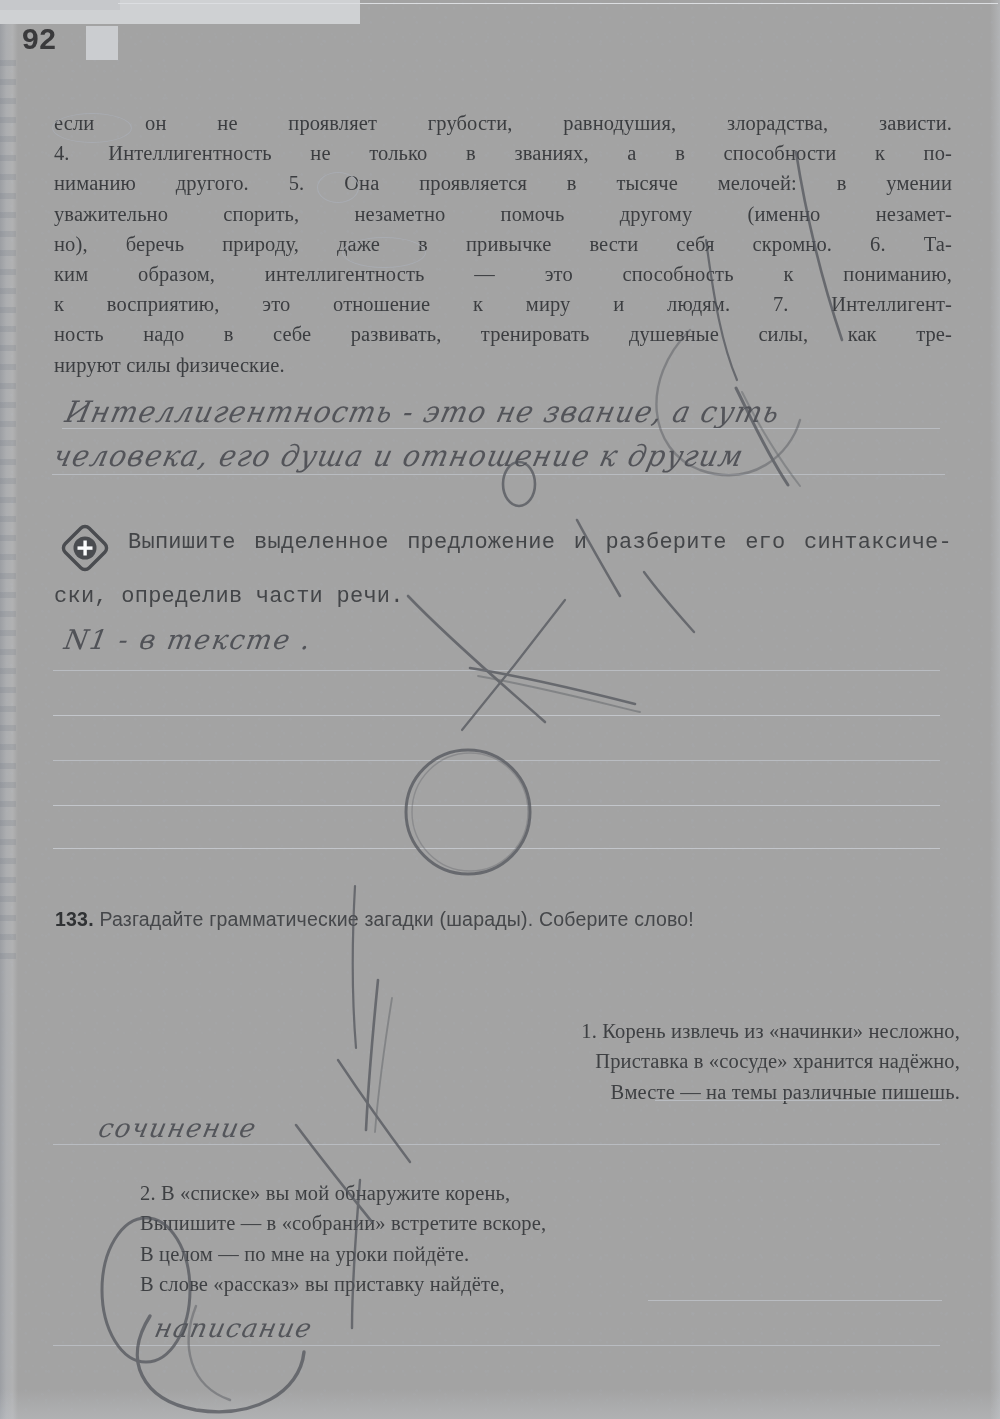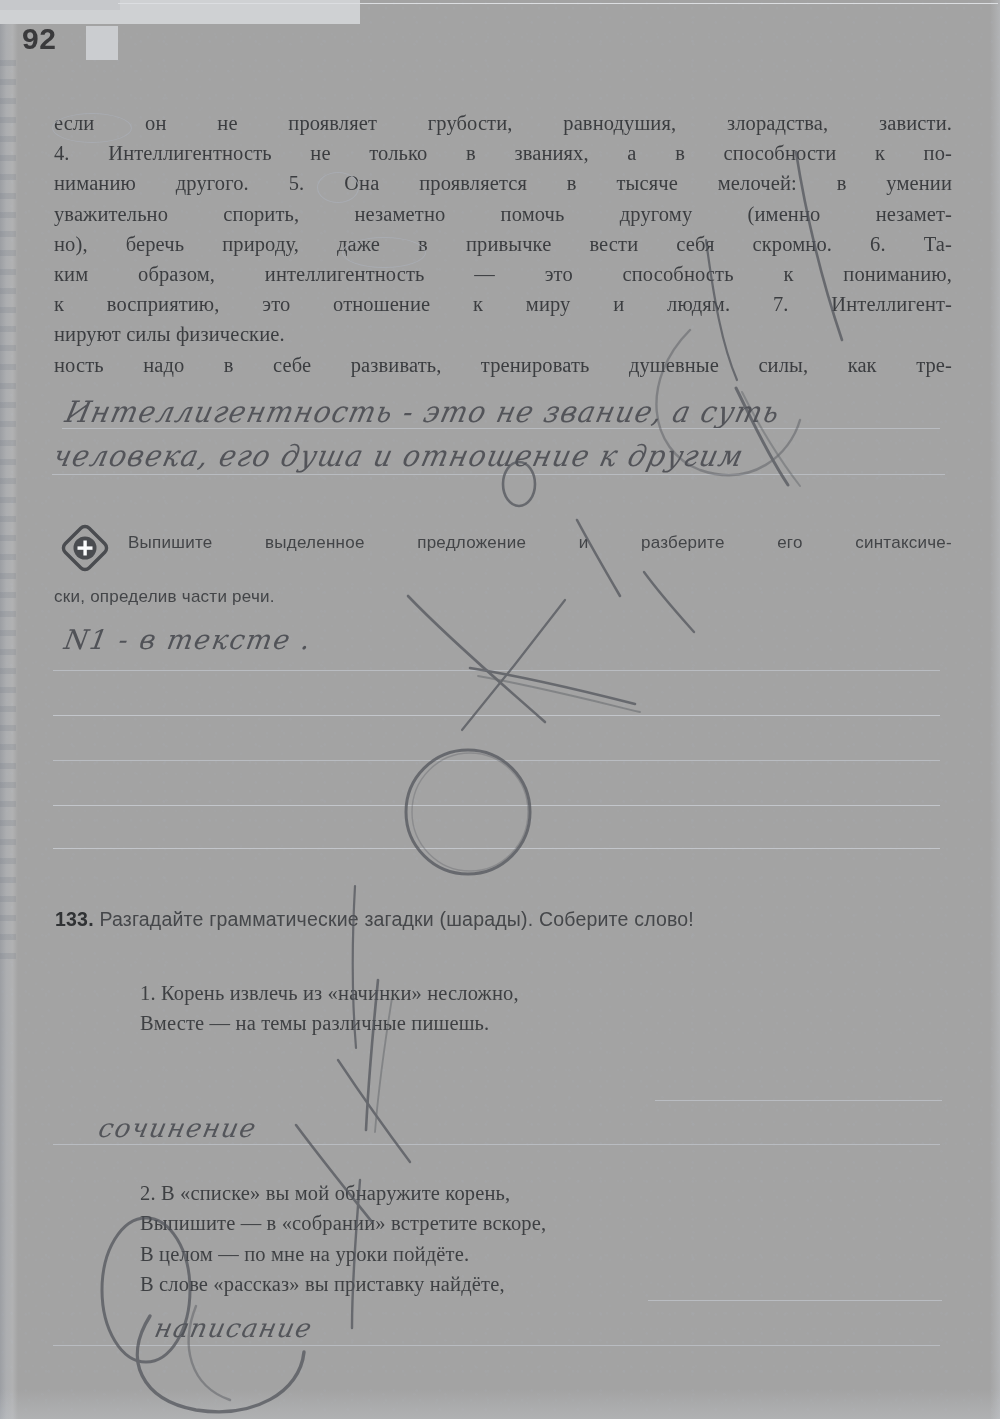--- a/index.html
+++ b/index.html
@@ -122,22 +122,22 @@
   
   .task-icon {
     position: absolute;
     left: 58px; top: 521px;
     width: 54px; height: 54px;
   }
   .instruction {
     position: absolute;
     left: 128px; top: 528px;
     width: 824px;
-    font-family: Liberation Sans, sans-serif;
-    font-size: 17px;
+    font-family: Liberation Mono, monospace;
+    font-size: 22px;
     line-height: 29px;
     color: #434548;
     letter-spacing: .25px;
   }
   .instruction .l1 {
     display: block;
     text-align: justify;
     text-align-last: justify;
   }
   .instruction .l2 {
@@ -172,21 +172,21 @@
     position: absolute;
     left: 140px;
     width: 820px;
     font-family: "Liberation Serif", serif;
     font-size: 20.5px;
     line-height: 30.4px;
     color: #3e4043;
     letter-spacing: .15px;
   }
   .riddle div { white-space: nowrap; }
-  .riddle-1 { top: 978px; }
+  .riddle-1 { top: 1016px; text-align: right; }
   .riddle-2 { top: 1178px; }
 
   
   .hand {
     position: absolute;
     font-family: "DejaVu Serif", serif;
     font-style: italic;
     color: #46484e;
     white-space: nowrap;
     pointer-events: none;
@@ -265,22 +265,22 @@
   <div class="gray-block"></div>
 
   <div class="para">
     <span class="ln just">если он не проявляет грубости, равнодушия, злорадства, зависти.</span>
     <span class="ln just">4. Интеллигентность не только в званиях, а в способности к по-</span>
     <span class="ln just">ниманию другого. 5. Она проявляется в тысяче мелочей: в умении</span>
     <span class="ln just">уважительно спорить, незаметно помочь другому (именно незамет-</span>
     <span class="ln just">но), беречь природу, даже в привычке вести себя скромно. 6. Та-</span>
     <span class="ln just">ким образом, интеллигентность — это способность к пониманию,</span>
     <span class="ln just">к восприятию, это отношение к миру и людям. 7. Интеллигент-</span>
+    <span class="ln just">ность надо в себе развивать, тренировать душевные силы, как тре-</span>
     <span class="ln">нируют силы физические.</span>
-    <span class="ln just">ность надо в себе развивать, тренировать душевные силы, как тре-</span>
   </div>
 
   <div class="circled" style="left:52px; top:113px; width:78px; height:28px;"></div>
   <div class="circled" style="left:317px; top:172px; width:40px; height:29px;"></div>
   <div class="circled" style="left:342px; top:237px; width:82px; height:29px;"></div>
 
   <div class="hand hw-main1">Интеллигентность - это не звание, а суть</div>
   <div class="hand hw-main2">человека, его душа и отношение к другим</div>
   <div class="rule" style="left:62px; top:428px; width:878px;"></div>
   <div class="rule" style="left:52px; top:474px; width:893px;"></div>
@@ -309,20 +309,21 @@
   <div class="rule soft" style="left:53px; top:805px; width:887px;"></div>
   <div class="rule soft" style="left:53px; top:848px; width:887px;"></div>
 
   <div class="ex-head">
     <b>133.</b>
     <span>Разгадайте грамматические загадки (шарады). Соберите слово!</span>
   </div>
 
   <div class="riddle riddle-1">
     <div>1. Корень извлечь из «начинки» несложно,</div>
+    <div>Приставка в «сосуде» хранится надёжно,</div>
     <div>Вместе — на темы различные пишешь.</div>
   </div>
 
   <div class="rule" style="left:655px; top:1100px; width:287px;"></div>
   <div class="hand hw-soch">сочинение</div>
   <div class="rule" style="left:53px; top:1144px; width:887px;"></div>
 
   <div class="riddle riddle-2">
     <div>2. В «списке» вы мой обнаружите корень,</div>
     <div>Выпишите — в «собрании» встретите вскоре,</div>

